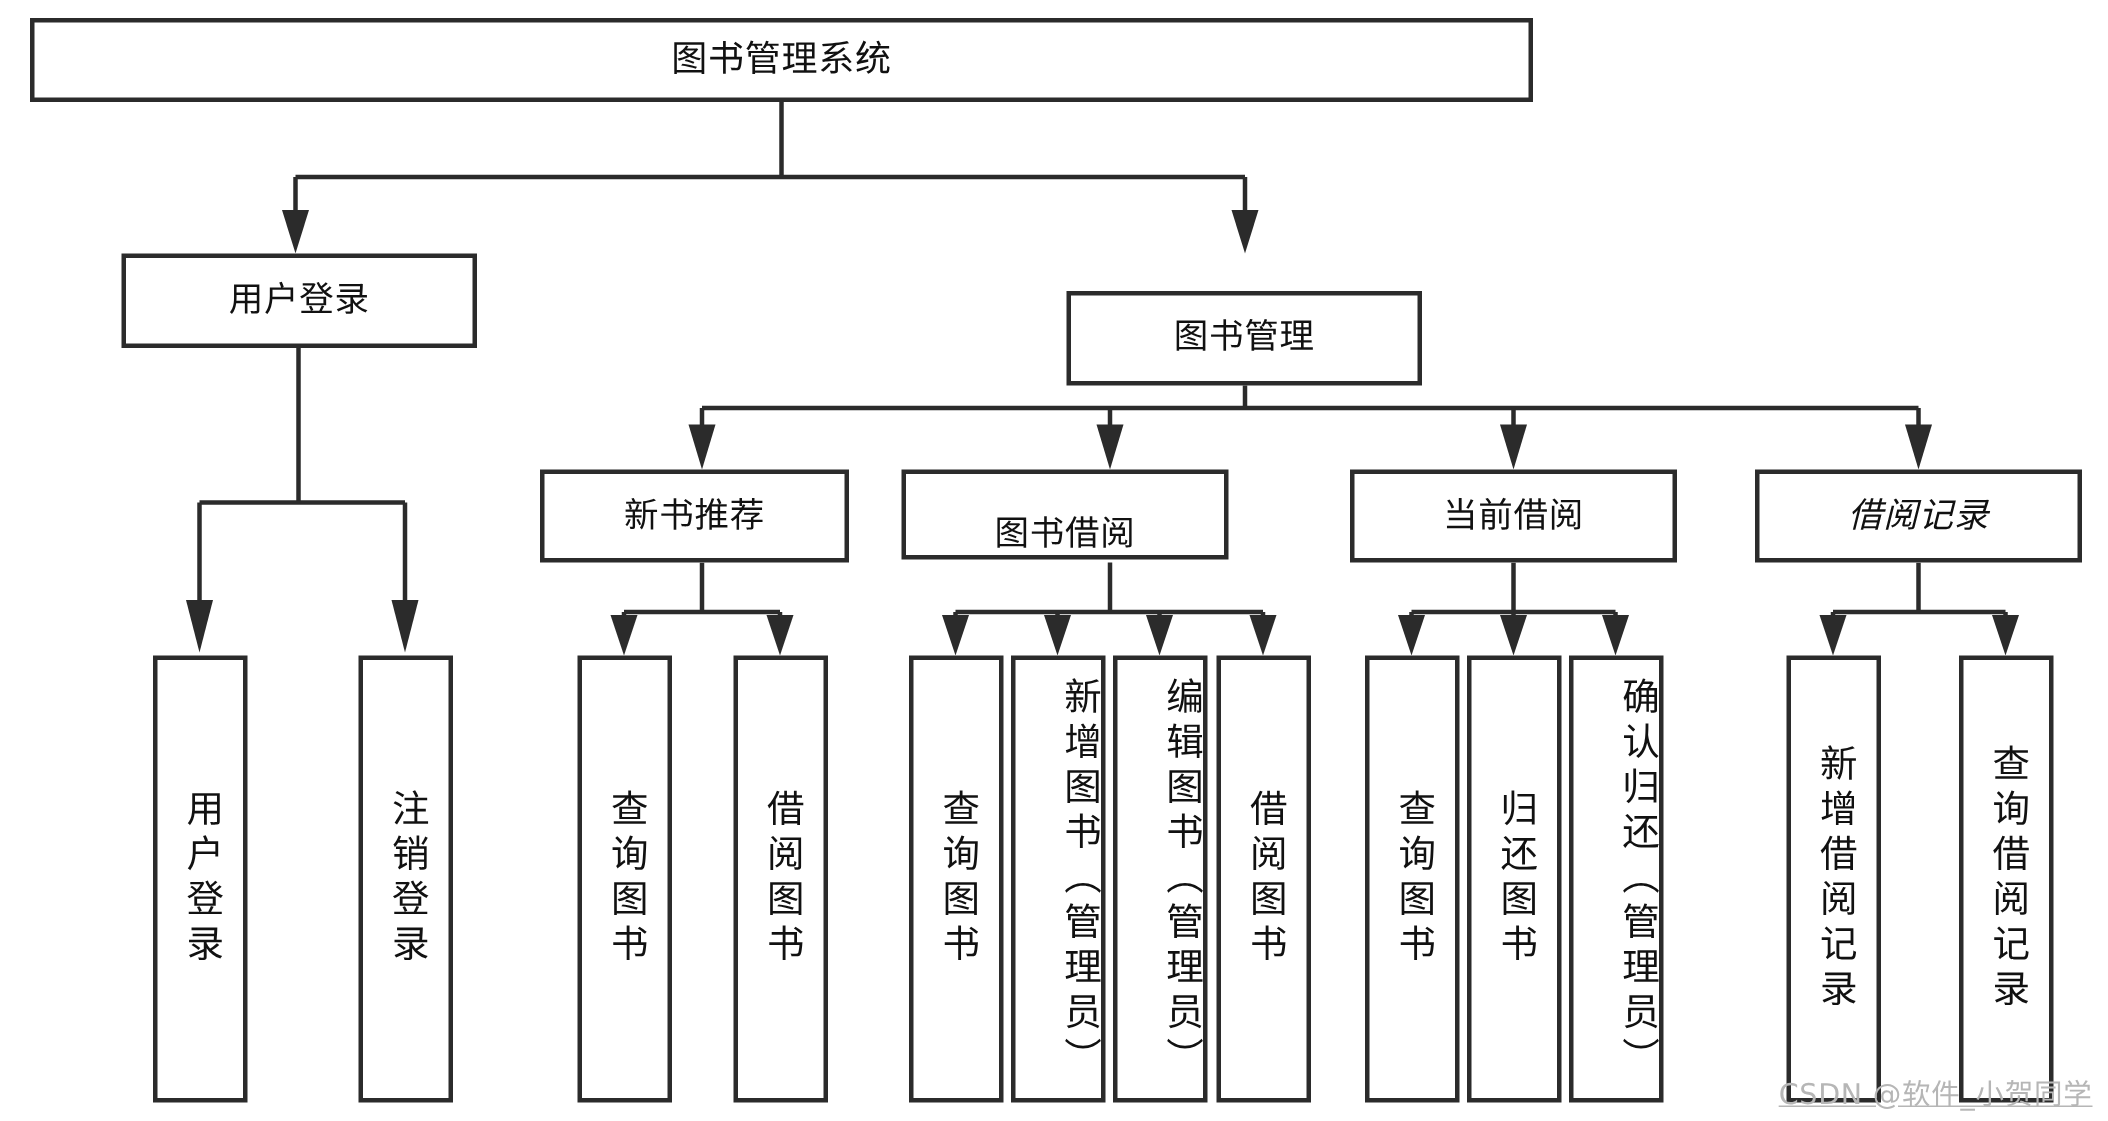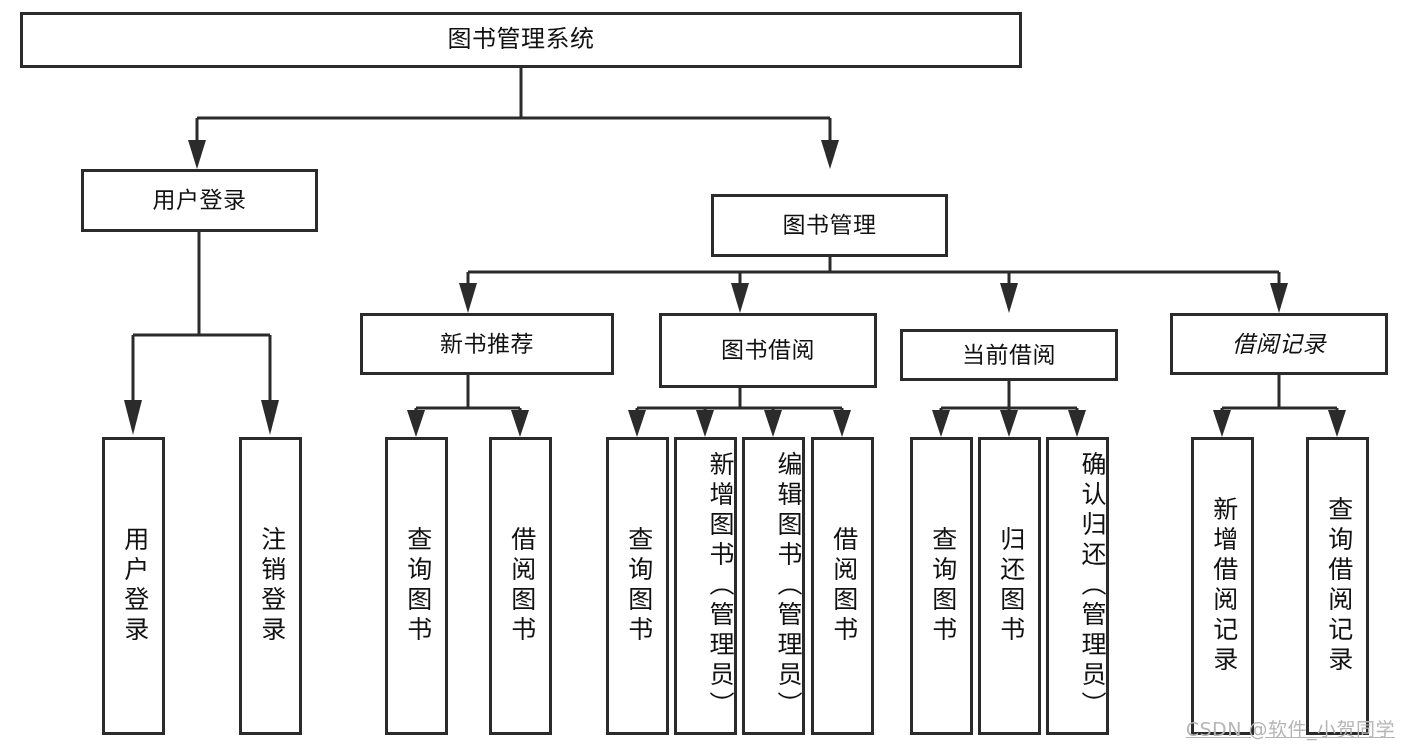--- a/index.html
+++ b/index.html
@@ -158,29 +158,29 @@
   </div>
 
   <div class="node horiz" style="left:81px; top:169px; width:237px; height:63px;">
     <span>用户登录</span>
   </div>
 
   <div class="node horiz" style="left:711px; top:169px; width:237px; height:63px;margin-top:25px;">
     <span>图书管理</span>
   </div>
 
-  <div class="node horiz" style="left:360px; top:313px; width:254px; height:62px;">
+  <div class="node horiz" style="left:360px; top:313px; width:206px; height:62px;">
     <span>新书推荐</span>
   </div>
 
-  <div class="node horiz" style="left:659px; top:313px; width:218px; height:75px;">
+  <div class="node horiz" style="left:601px; top:313px; width:218px; height:60px;align-items:flex-end;">
     <span>图书借阅</span>
   </div>
 
-  <div class="node horiz" style="left:900px; top:313px; width:218px; height:52px;margin-top:16px;">
+  <div class="node horiz" style="left:900px; top:313px; width:218px; height:62px;">
     <span>当前借阅</span>
   </div>
 
   <div class="node horiz" style="left:1170px; top:313px; width:218px; height:62px;font-style:italic;">
     <span>借阅记录</span>
   </div>
 
   <div class="node vert" style="left:102px; top:437px; width:63px; height:298px;">
     <span>用户登录</span>
   </div>

